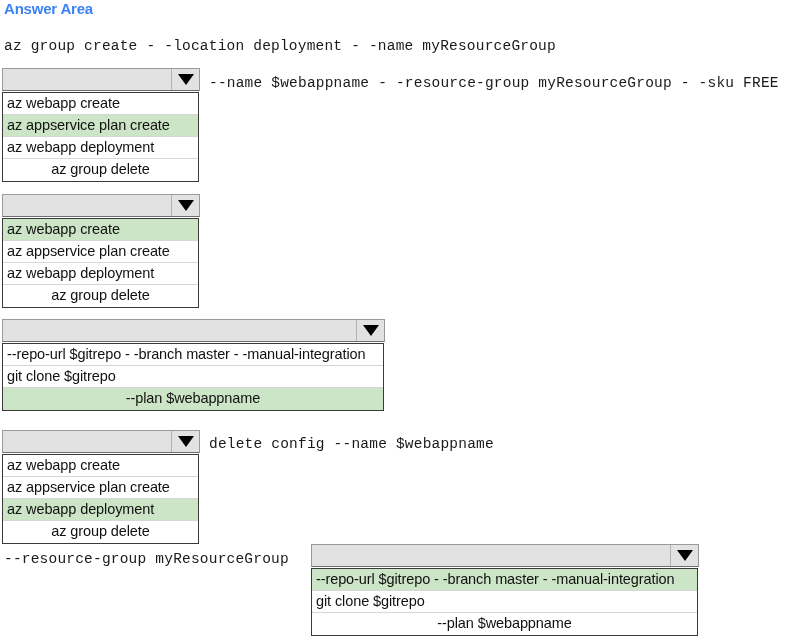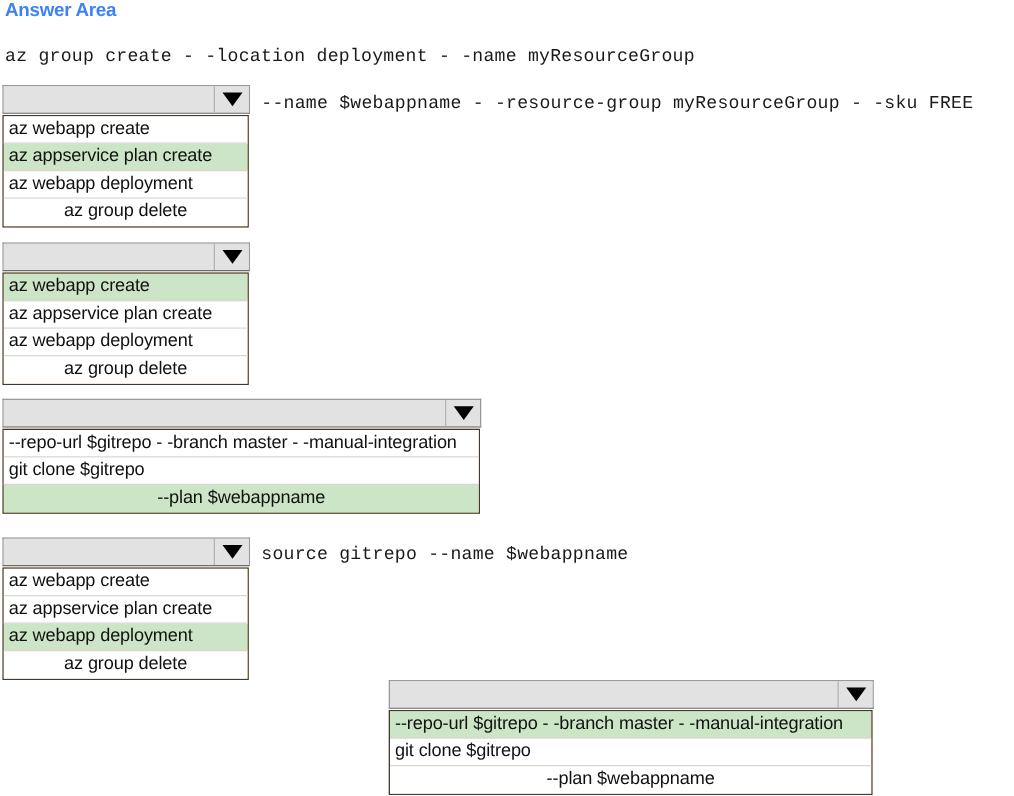--- a/index.html
+++ b/index.html
@@ -72,21 +72,21 @@
     border-left: 8px solid transparent;
     border-right: 8px solid transparent;
     border-top: 11px solid #000000;
   }
 
   
   .optlist {
     position: absolute;
     box-sizing: border-box;
     border: 1px solid #3a3a3a;
-    background: #fdba74;
+    background: #a3a3a3;
   }
   .opt {
     box-sizing: border-box;
     height: 22px;
     line-height: 21px;
     padding: 0 4px;
     font-family: "Liberation Sans", sans-serif;
     font-size: 14.5px;
     color: #111111;
     background: #ffffff;
@@ -159,22 +159,23 @@
         <span class="tri"></span>
       </div>
   </div>
   <div class="optlist" style="left:2px; top:454px; width:197px;">
     <div class="opt">az webapp create</div>
     <div class="opt">az appservice plan create</div>
     <div class="opt selected">az webapp deployment</div>
     <div class="opt">az group delete</div>
   </div>
 
-  <div class="cmd" style="left:209px; top:436px;">source gitrepo --name $webappname</div>
+  <div class="cmd" style="left:209px; top:436px;">delete config --name $webappname</div>
 
+  <div class="cmd" style="left:4px; top:551px;">--resource-group myResourceGroup</div>
 
   <div class="combo" style="left:311px; top:544px; width:388px;">
     <div class="combo-field"></div>
     <div class="combo-arrow">
         <span class="tri"></span>
       </div>
   </div>
   <div class="optlist" style="left:311px; top:568px; width:387px;">
     <div class="opt selected">--repo-url $gitrepo - -branch master - -manual-integration</div>
     <div class="opt">git clone $gitrepo</div>

